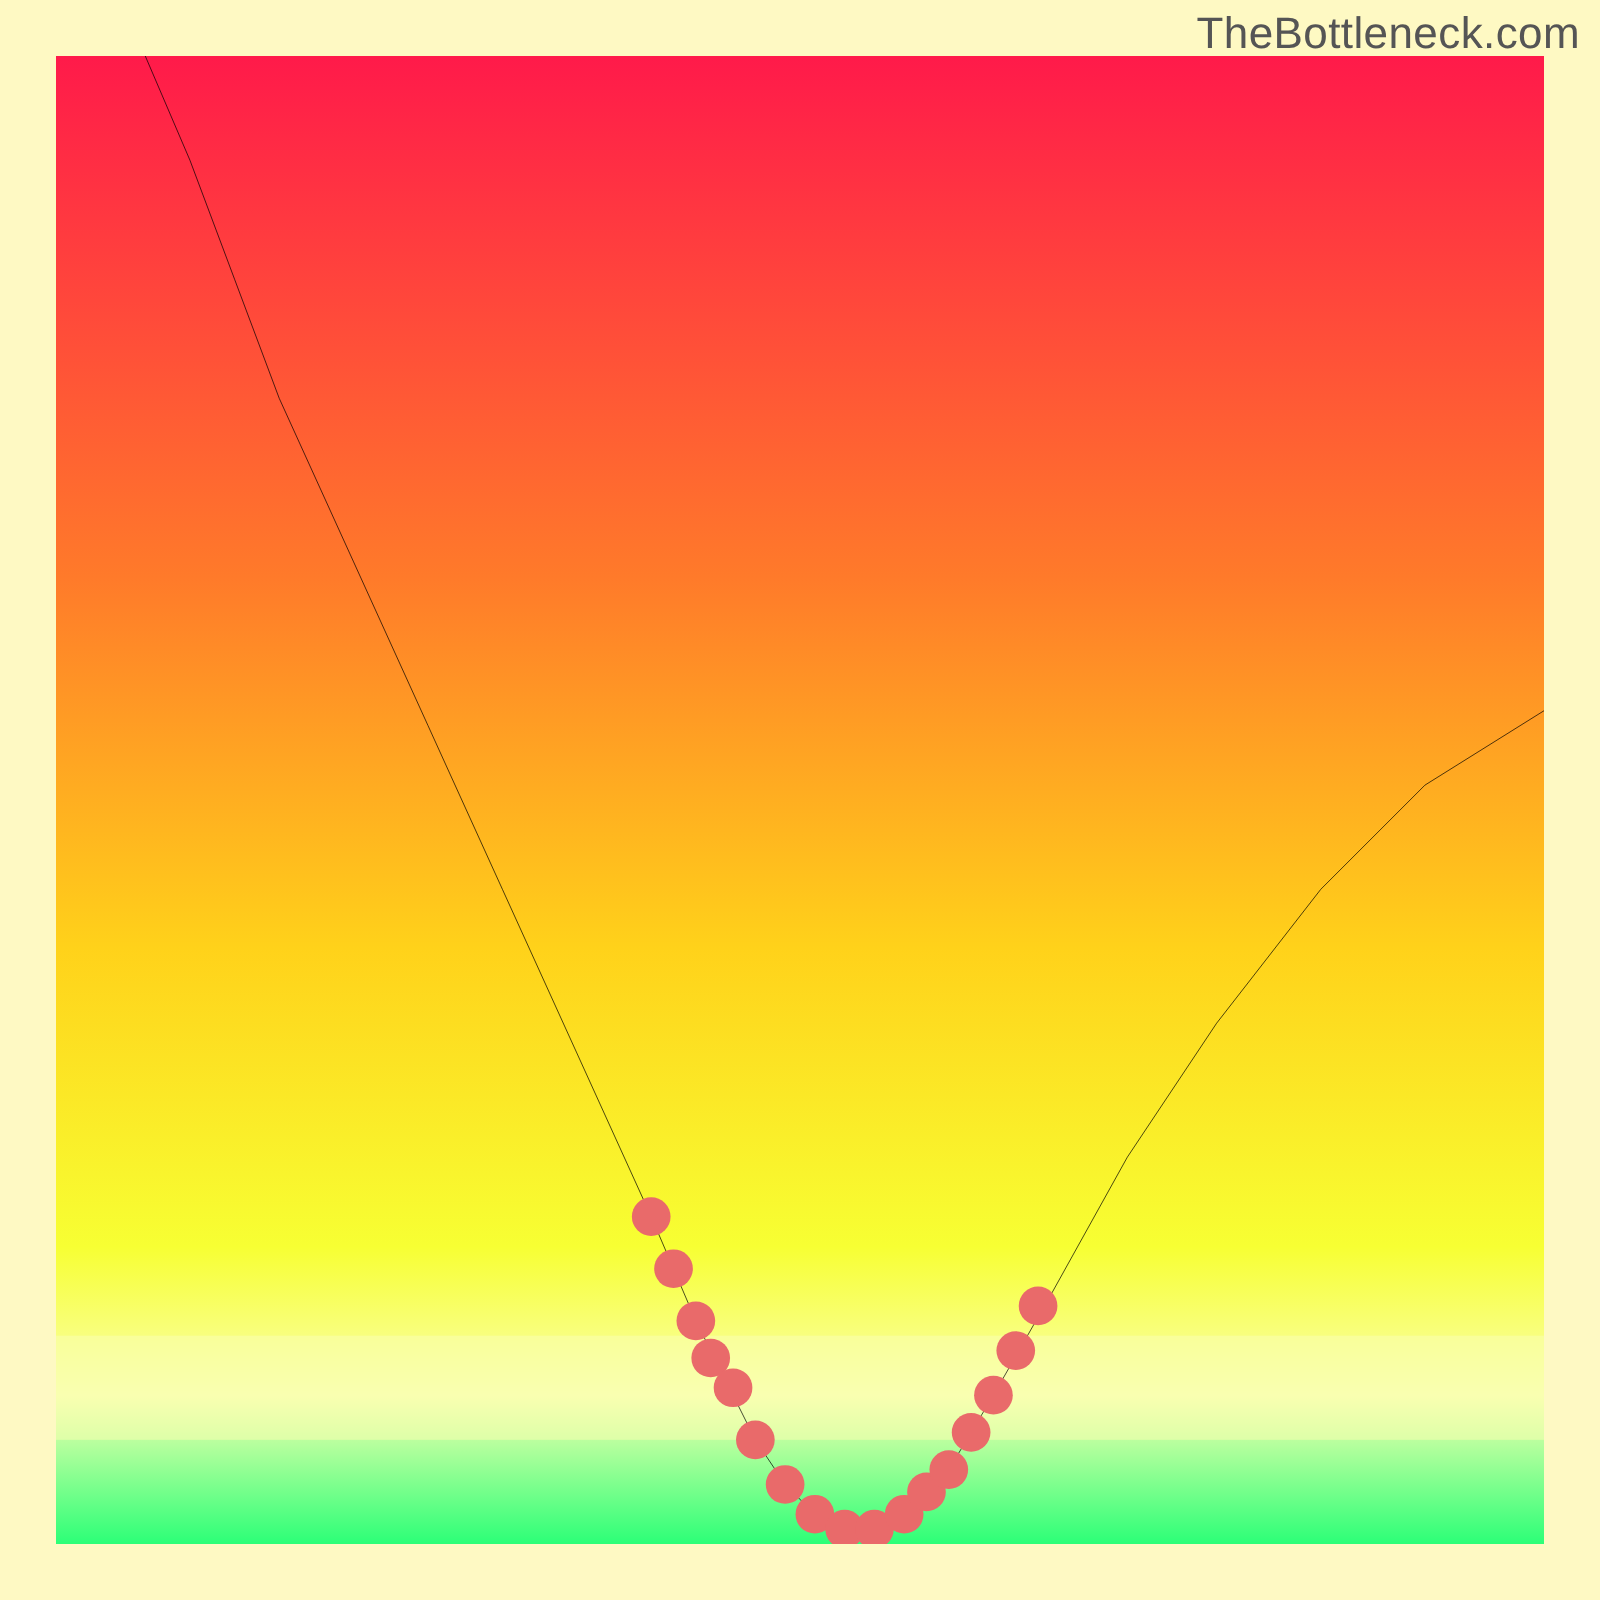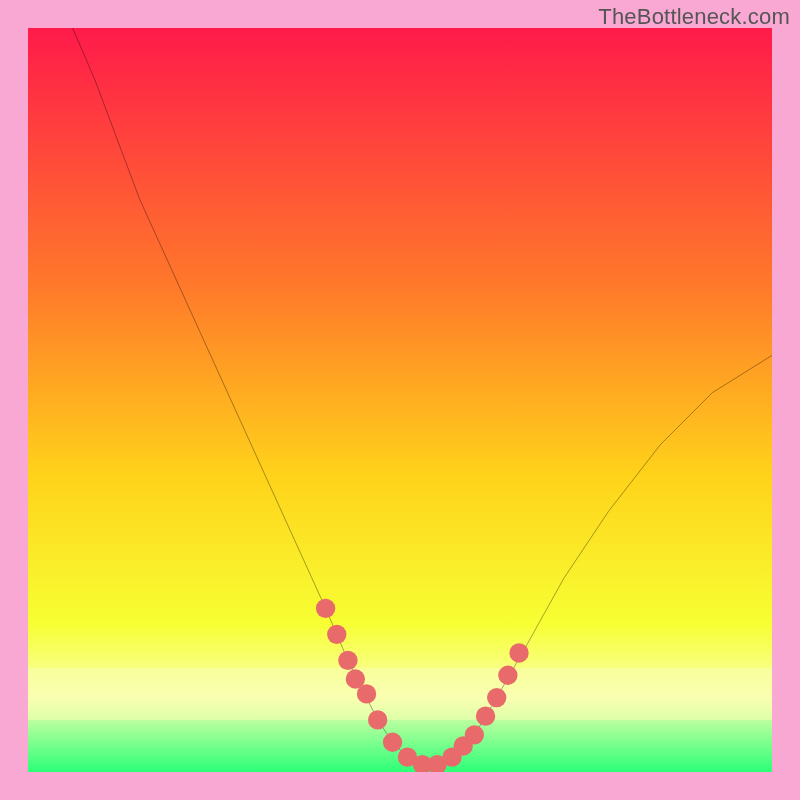--- a/index.html
+++ b/index.html
@@ -8,21 +8,21 @@
     background: #000;
     width: 800px;
     height: 800px;
     overflow: hidden;
     font-family: Arial, Helvetica, sans-serif;
   }
   .frame {
     position: relative;
     width: 800px;
     height: 800px;
-    background: #f9a8d4;
+    background: #fef9c3;
   }
   .watermark {
     position: absolute;
     top: 4px;
     right: 10px;
     color: #555;
     font-size: 22px;
     font-weight: 500;
     letter-spacing: 0.2px;
     z-index: 10;

